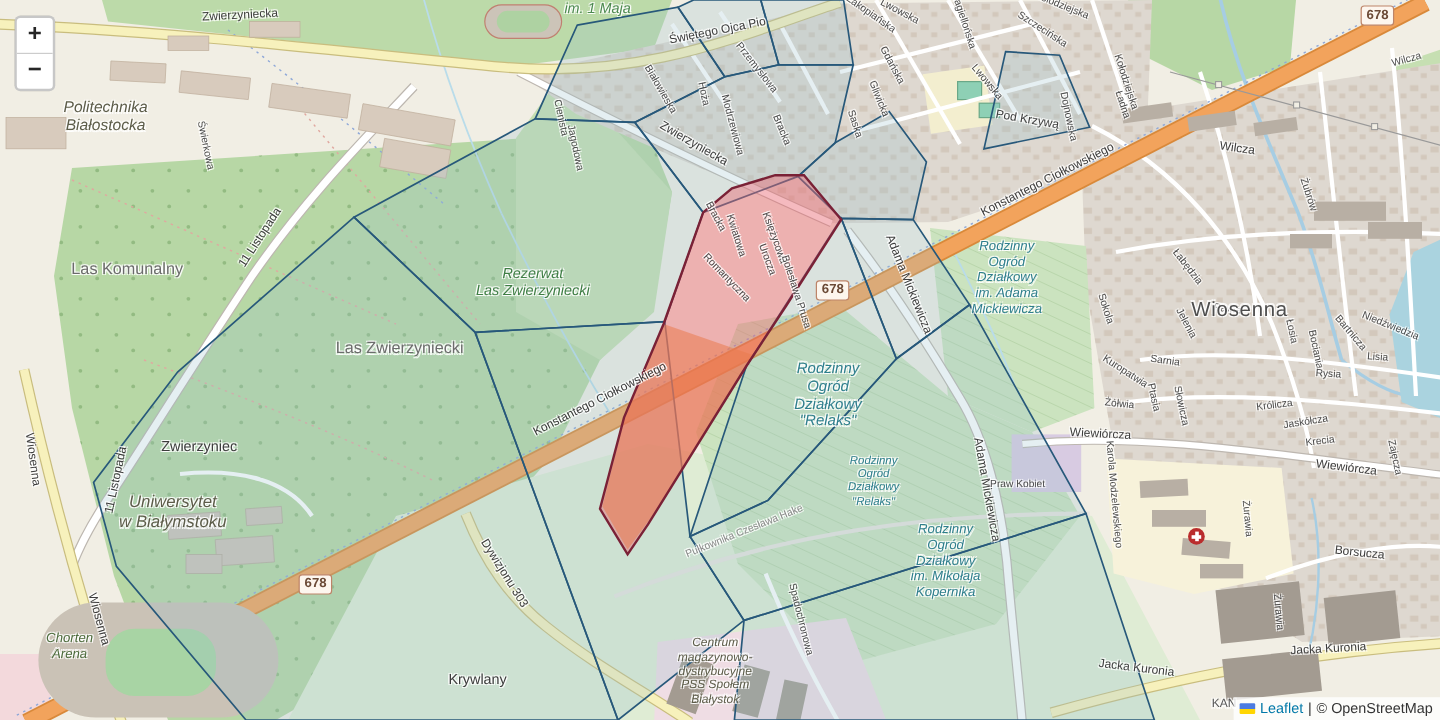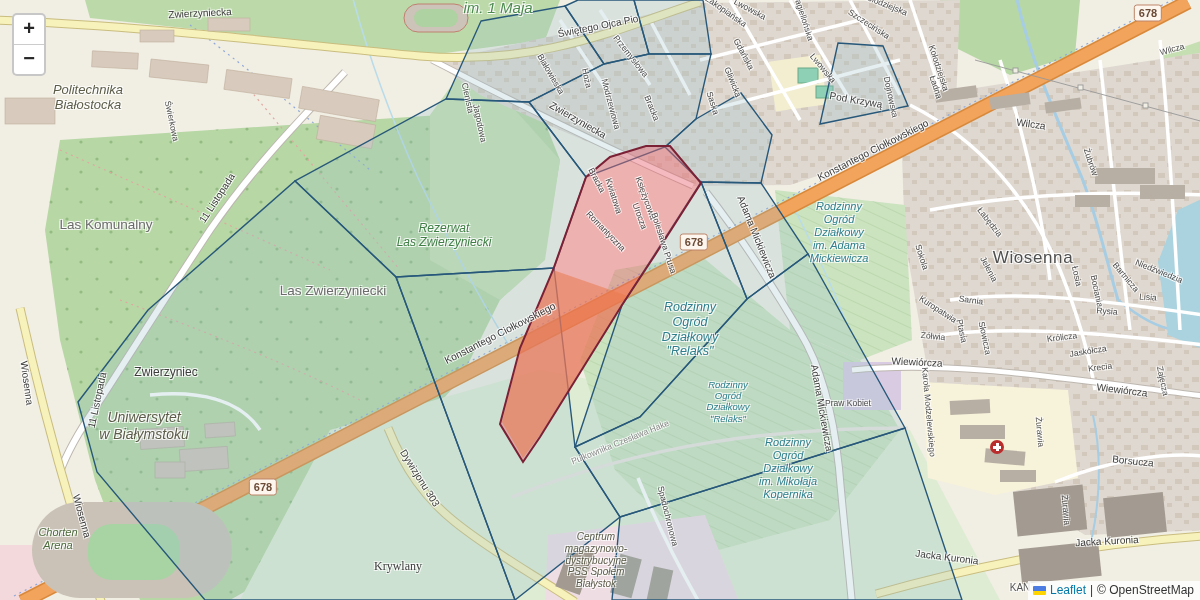--- a/index.html
+++ b/index.html
@@ -11,21 +11,21 @@
   .ml{position:absolute;text-align:center;line-height:1.18;
        text-shadow:-1px -1px 0 rgba(255,255,255,.8),1px -1px 0 rgba(255,255,255,.8),-1px 1px 0 rgba(255,255,255,.8),1px 1px 0 rgba(255,255,255,.8);}
   .road{font-size:10px;color:#3d3d3d;}
   .road-sm{font-size:8.5px;color:#4a4a4a;}
   .road-faint{font-size:8.5px;color:#8a8a8a;}
   .place{font-size:12px;color:#3c3c3c;}
   .place-lg{font-size:13.5px;color:#6b6b6b;text-align:center;}
   .place-sm{font-size:10px;color:#555;}
   .district{font-size:17px;color:#4e4e4e;letter-spacing:.6px;}
   .nature{font-size:12px;color:#3e7d44;font-style:italic;margin-top:44px;}
-  .nature-sm{font-size:15px;color:#4d8a50;font-style:italic;}
+  .nature-sm{font-size:12px;color:#4d8a50;font-style:italic;}
   .poi{font-size:11px;color:#5c5c49;font-style:italic;}
   .poi-green{font-size:11px;color:#4c6b3c;font-style:italic;}
   .garden{font-size:11px;color:#2e7e8d;font-style:italic;}
   .garden-lg{font-size:12.5px;color:#2e7e8d;font-style:italic;}
   .garden-sm{font-size:9.5px;color:#2e7e8d;font-style:italic;}
   .badge{position:absolute;transform:translate(-50%,-50%);background:#fdf6ee;border:1.5px solid #bd8468;
          color:#6b4a36;font-weight:bold;font-size:11px;padding:0 4px;border-radius:3px;line-height:15px;}
   .zoomctl{position:absolute;left:12px;top:13px;width:30px;background:#fff;border:2px solid rgba(0,0,0,.22);
            border-radius:5px;overflow:hidden;z-index:20;}
   .zbtn{width:30px;height:29px;line-height:27px;text-align:center;font-weight:bold;font-size:20px;color:#262626;cursor:pointer;user-select:none;}
@@ -289,21 +289,21 @@
       <div class="lbl road-sm" style="left: 1107px; top: 311px; transform: translate(-50%, -50%) rotate(4deg);">Rysia</div>
       <div class="lbl road-sm" style="left: 1023px; top: 257px; transform: translate(-50%, -50%) rotate(8deg);">Pawia</div>
       <div class="lbl road-sm" style="left: 606px; top: 231px; transform: translate(-50%, -50%) rotate(46deg);">Romantyczna</div>
       <div class="lbl road-sm" style="left: 614px; top: 196px; transform: translate(-50%, -50%) rotate(72deg);">Kwiatowa</div>
       <div class="lbl road-sm" style="left: 646px; top: 198px; transform: translate(-50%, -50%) rotate(70deg);">Księżycowa</div>
       <div class="lbl road-sm" style="left: 640px; top: 216px; transform: translate(-50%, -50%) rotate(70deg);">Urocza</div>
       <div class="lbl road-sm" style="left: 664px; top: 243px; transform: translate(-50%, -50%) rotate(72deg);">Bolesława Prusa</div>
       <div class="lbl place-lg" style="left: 333px; top: 290px; transform: translate(-50%, -50%) rotate(0deg);">Las Zwierzyniecki</div>
       <div class="lbl place-lg" style="left: 106px; top: 224px; transform: translate(-50%, -50%) rotate(0deg);">Las Komunalny</div>
       <div class="lbl place" style="left: 166px; top: 372px; transform: translate(-50%, -50%) rotate(0deg);">Zwierzyniec</div>
-      <div class="lbl place" style="left: 398px; top: 566px; transform: translate(-50%, -50%) rotate(0deg); font-family: Liberation Serif, serif;">Krywlany</div>
+      <div class="lbl place" style="left: 398px; top: 566px; transform: translate(-50%, -50%) rotate(0deg);">Krywlany</div>
       <div class="lbl district" style="left: 1033px; top: 258px; transform: translate(-50%, -50%) rotate(0deg);">Wiosenna</div>
       <div class="lbl nature-sm" style="left: 498px; top: 7px; transform: translate(-50%, -50%) rotate(0deg);">im. 1 Maja</div>
       <div class="lbl place-sm" style="left: 1020px; top: 587px; transform: translate(-50%, -50%) rotate(0deg); text-align: center;">KAN</div>
       <div class="ml poi" style="left: 88px; top: 97px; font-size: 13px; transform: translate(-50%, -50%);">
         <div>Politechnika</div>
         <div>Białostocka</div>
       </div>
       <div class="ml nature" style="left: 444px; top: 191px; font-size: 12px; transform: translate(-50%, -50%);">
         <div>Rezerwat</div>
         <div>Las Zwierzyniecki</div>

